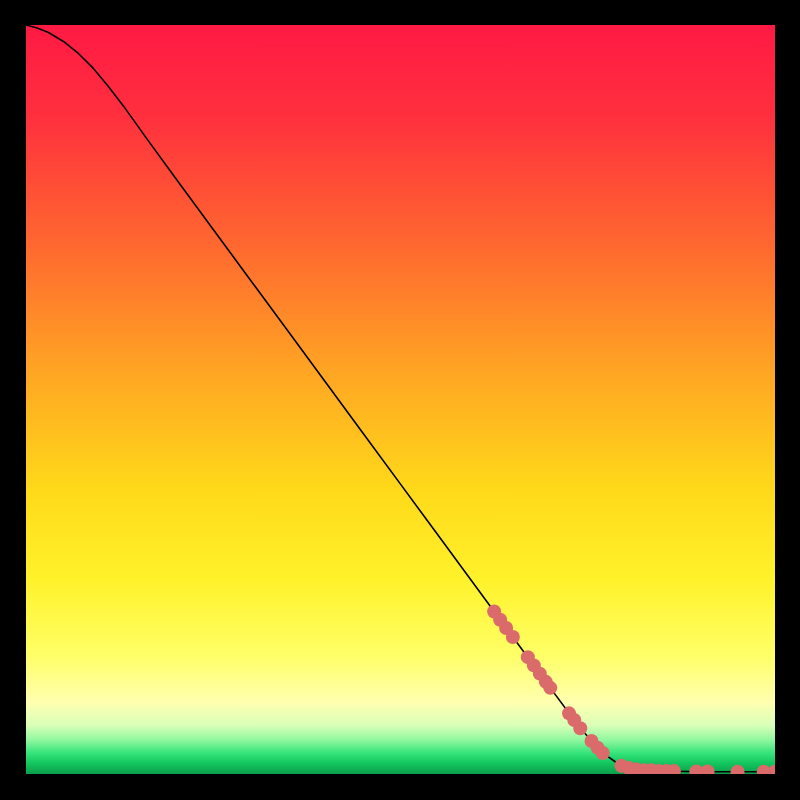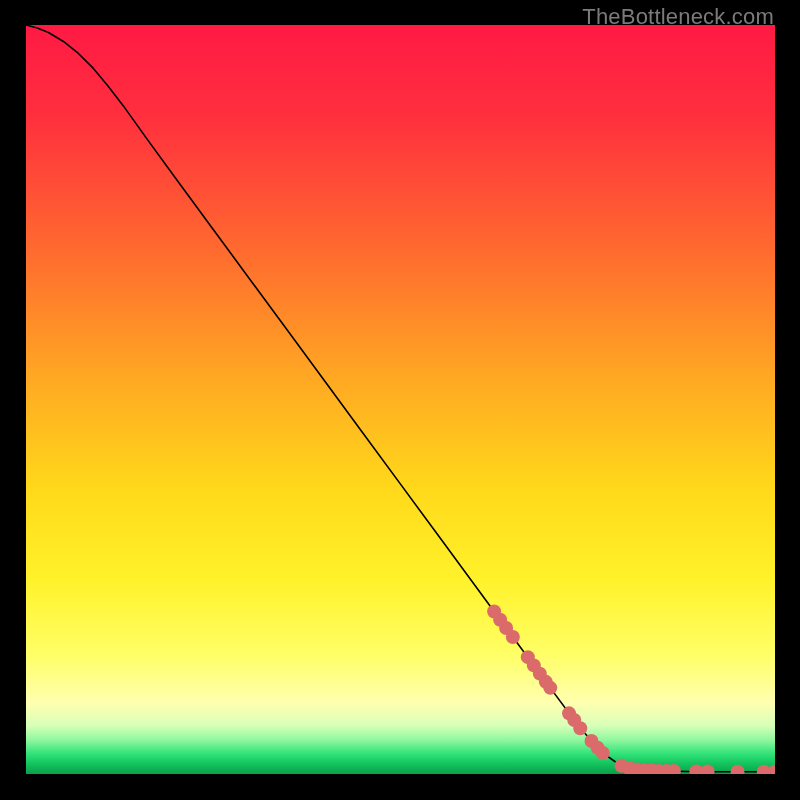--- a/index.html
+++ b/index.html
@@ -37,21 +37,20 @@
   }
   svg {
     display: block;
   }
 </style>
 </head>
 <body>
 
 <div class="stage">
 
-  <div class="watermark">TheBottleneck.com</div>
 
   <div class="plot-area">
     <svg id="chart-svg" width="749" height="749" viewBox="0 0 749 749">
       <defs>
         <linearGradient id="bg-grad" x1="0" y1="0" x2="0" y2="1">
             <stop offset="0.00%" stop-color="#ff1a44"></stop>
             <stop offset="12.00%" stop-color="#ff2f3e"></stop>
             <stop offset="30.00%" stop-color="#ff6a2f"></stop>
             <stop offset="48.00%" stop-color="#ffab22"></stop>
             <stop offset="62.00%" stop-color="#ffd91a"></stop>

